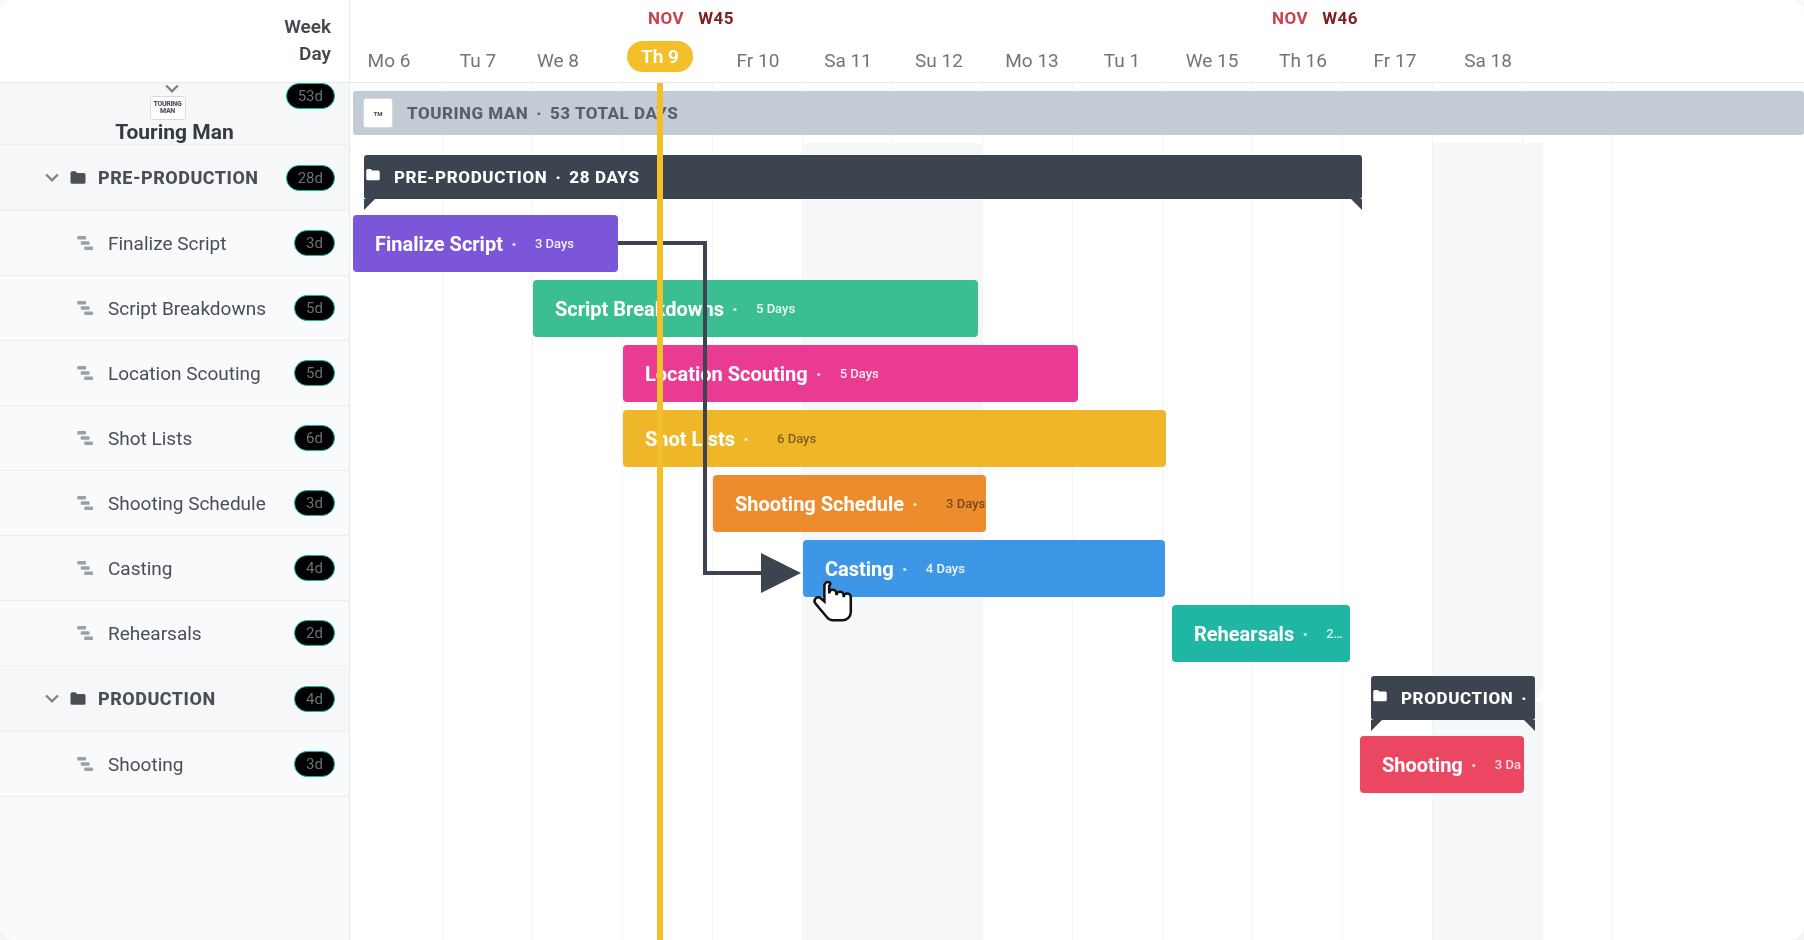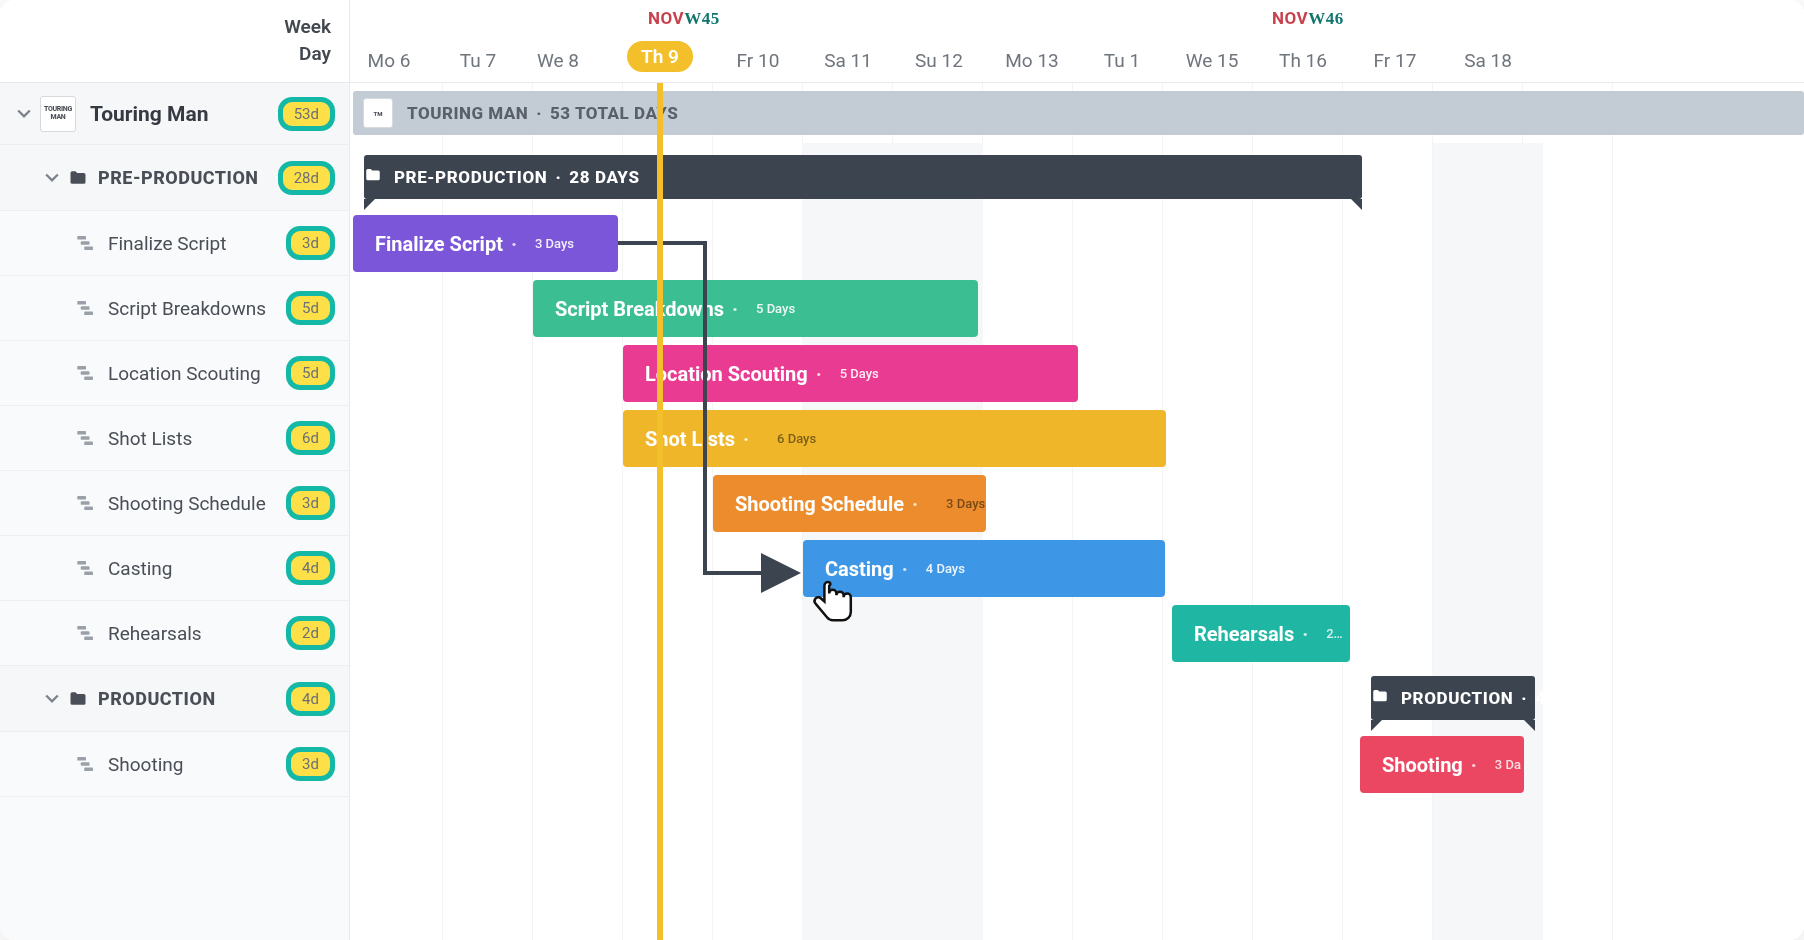--- a/index.html
+++ b/index.html
@@ -49,21 +49,21 @@
       flex-direction: column;
       align-items: center;
     }
     .week-col .week-tag {
       margin-top: 8px;
       font-size: 17px;
       font-weight: 700;
       letter-spacing: .5px;
       color: #c8424d;
     }
-    .week-col .week-tag .w { color: #0f766e; margin-left: 0; font-family: Liberation Serif, serif;}
+    .week-col .week-tag .w { color: #7f1d1d; margin-left: 14px;}
     .day-cell {
       position: absolute;
       bottom: 10px;
       transform: translateX(-50%);
       font-size: 19px;
       color: #6f757c;
     }
     .day-cell.current {
       background: #f3bf2a;
       color: #fff;
@@ -83,46 +83,46 @@
       background: #f9fafb;
     }
     .row {
       height: 65px;
       border-bottom: 1px solid #eceff1;
       display: flex;
       align-items: center;
       padding: 0 14px 0 14px;
       position: relative;
     }
-    .row.project { height: 62px; background:#f6f7f8;}
+    .row.project { height: 62px; background:#f6f7f8;flex-direction:column;}
     .row.phase   { height: 66px; background:#f6f7f8;}
     .row .caret {
       width: 20px; height: 20px;
       display: inline-flex; align-items:center; justify-content:center;
       color:#7d838b; margin-right: 6px;
     }
     .row .icon {
       width: 20px; height: 20px;
       display: inline-flex; align-items:center; justify-content:center;
       color:#5b616a; margin-right: 10px;
     }
     .row .task-icon { color:#9aa0a8; margin-left: 62px; margin-right: 12px;}
     .row .phase-icon { margin-left: 28px;}
     .row .title { font-size: 21px; font-weight: 700; color:#363b43;}
     .row .phase-title { font-size: 18px; font-weight: 800; letter-spacing:.5px; color:#4a4f57;}
     .row .task-title  { font-size: 19px; color:#4a4f57;}
     .row .badge {
       position: absolute;
       right: 14px;
-      background:#fde047;
+      background:#000000;
       color:#6b7078;
       border-radius: 14px;
       font-size: 15px;
       padding: 3px 11px;
-      border:5px solid #14b8a6;
+      border:1px solid #14b8a6;
     }
     .logo-chip {
       width:36px; height:36px;
       border:1px solid #d6dade;
       border-radius:3px;
       background:#fff;
       color:#4a4f57;
       font-size:7px; font-weight:800;
       display:flex; align-items:center; justify-content:center;
       letter-spacing: -.3px;

